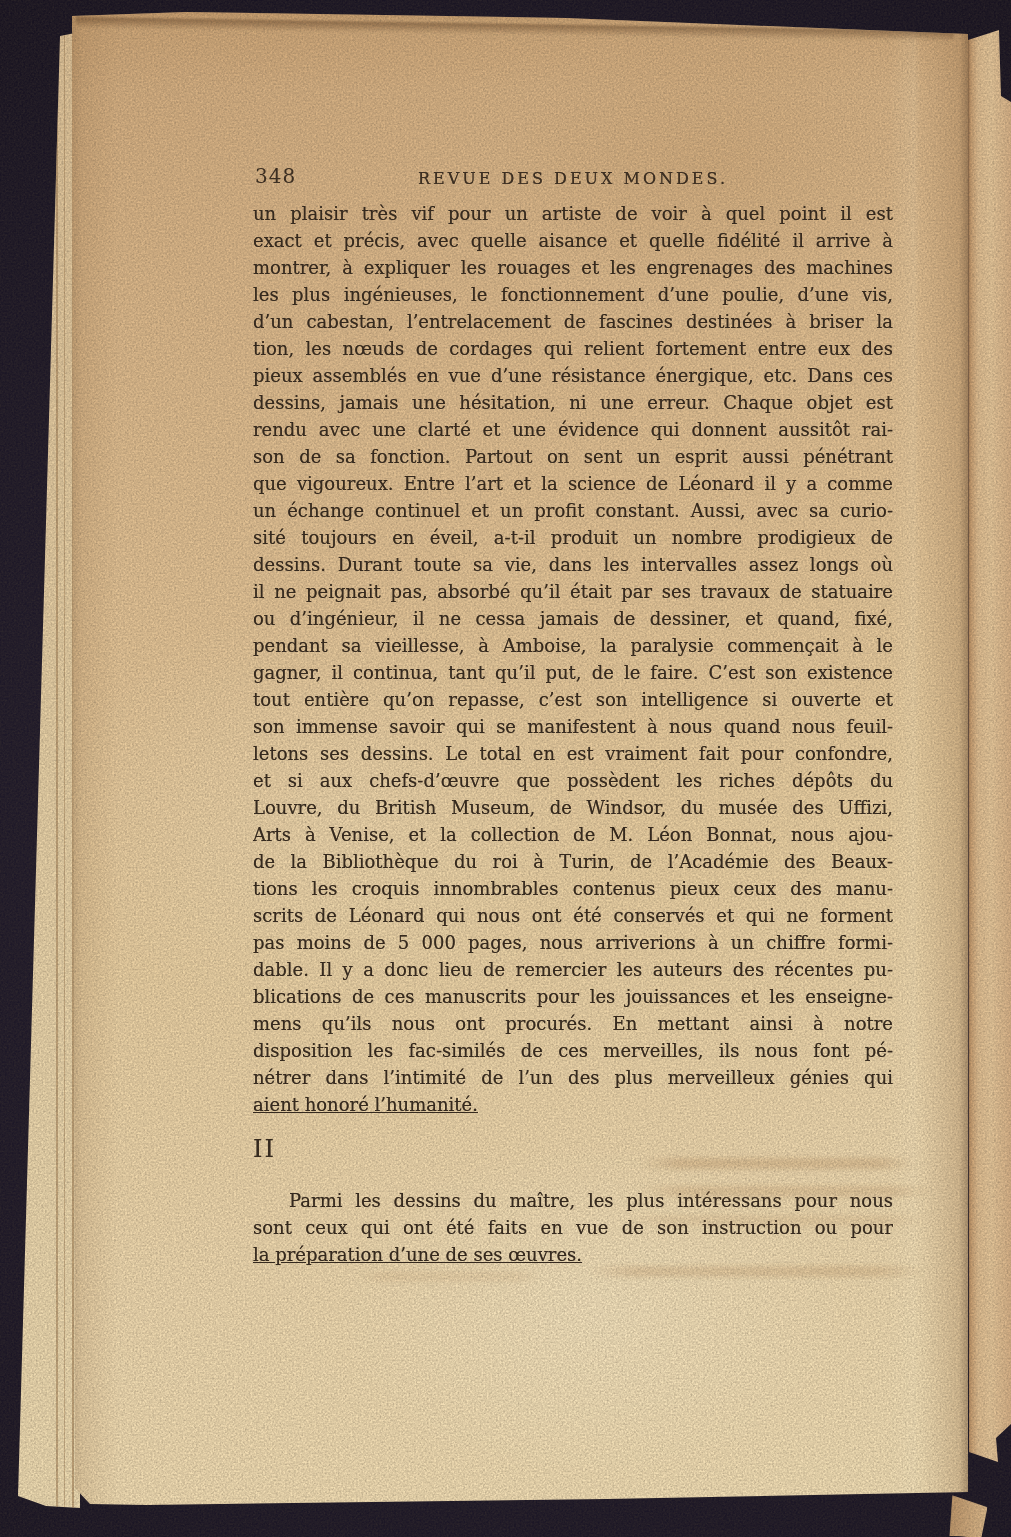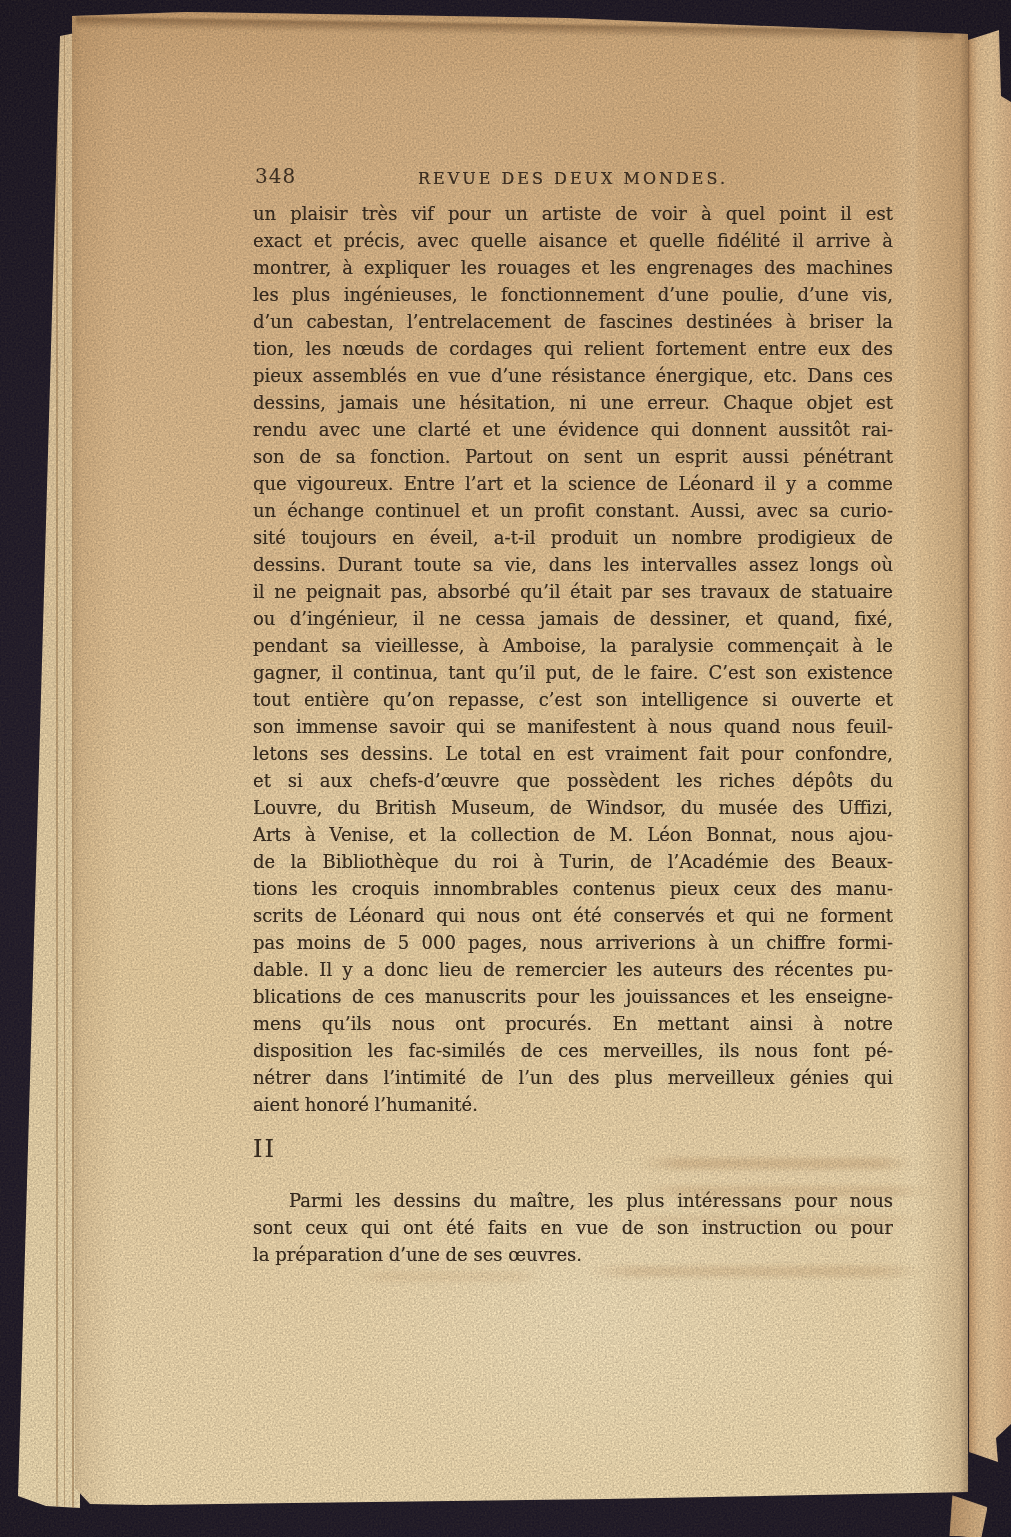--- a/index.html
+++ b/index.html
@@ -69,21 +69,21 @@
 
   .text-block{
     position:absolute;left:187px;top:200px;width:640px;
     font-size:18px;line-height:27px;color:#32261b;
     text-shadow:0 0 .5px rgba(50,38,27,.6);
   }
   .line{
     height:27px;overflow:hidden;
     text-align:justify;text-align-last:justify;
   }
-  .line.last{text-align-last:left;}
+  .line.last{text-align-last:left;text-decoration:underline;}
   .line.indent{text-indent:36px;}
   .section-heading{
     height:27px;line-height:27px;margin:18px 0 24px 0;
     text-align:left;font-size:24px;letter-spacing:2px;
   }
 
   
   .ghost{
     position:absolute;height:11px;border-radius:6px;filter:blur(2.5px);
     background:linear-gradient(90deg, rgba(171,122,74,0), rgba(171,122,74,.25) 14%, rgba(171,122,74,.25) 86%, rgba(171,122,74,0));

